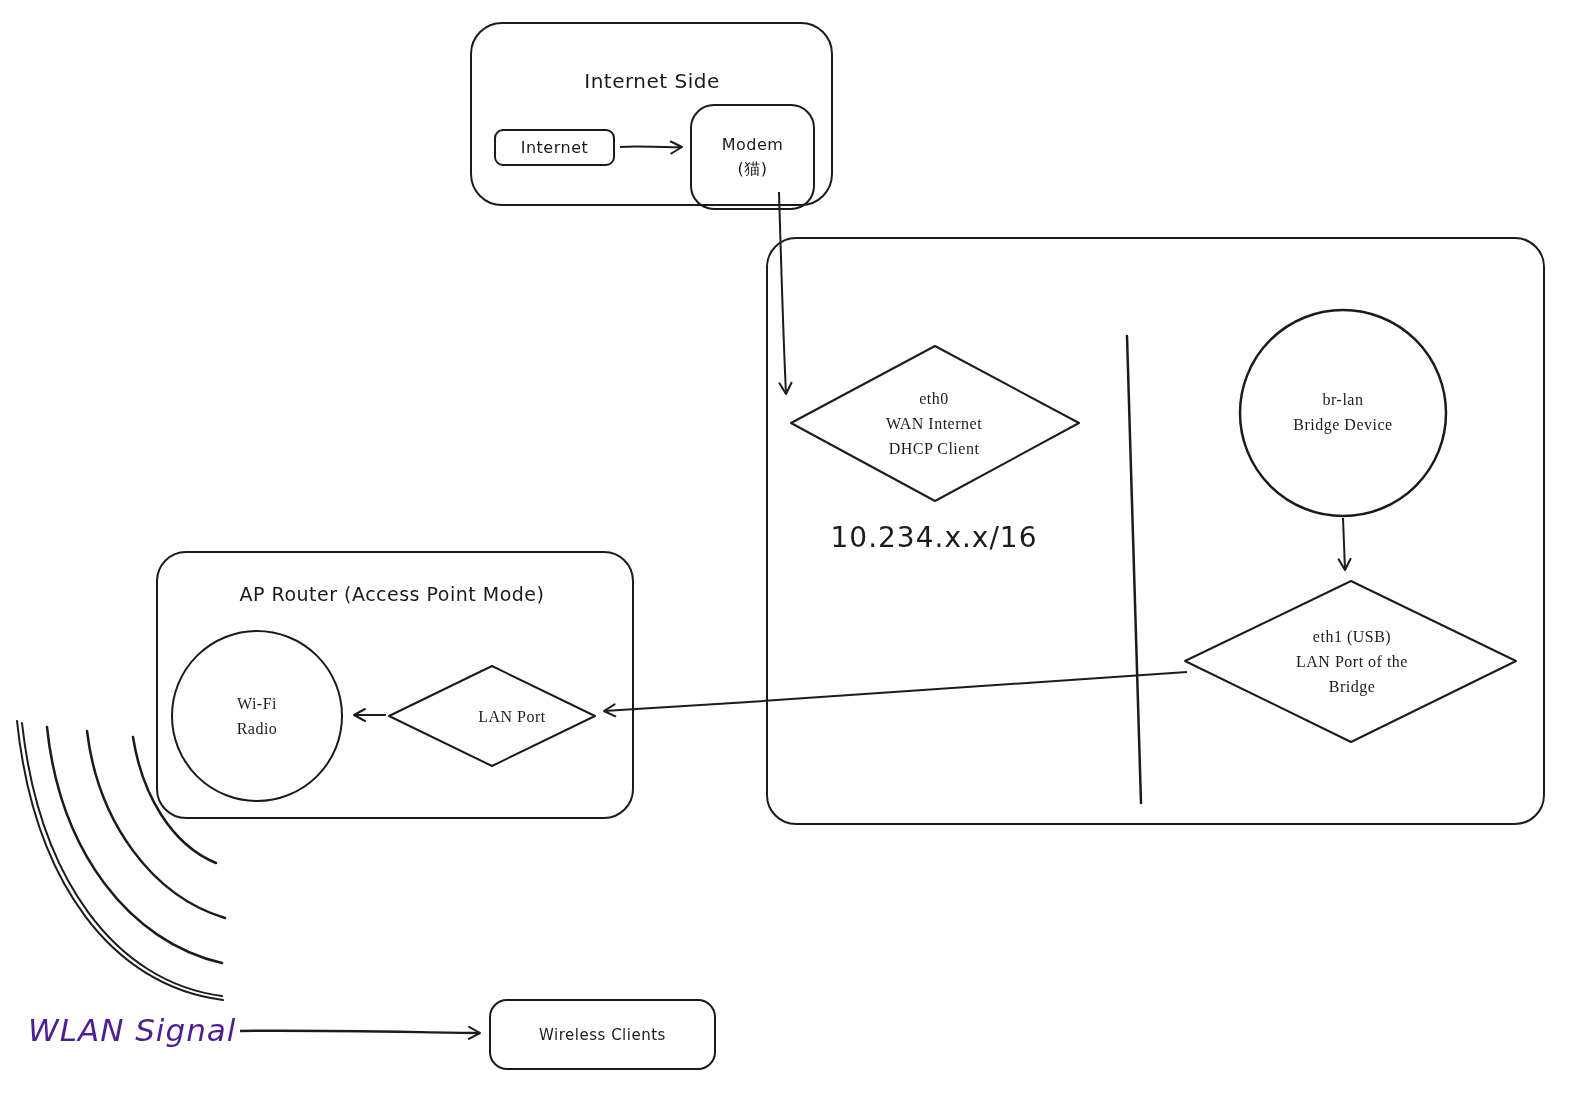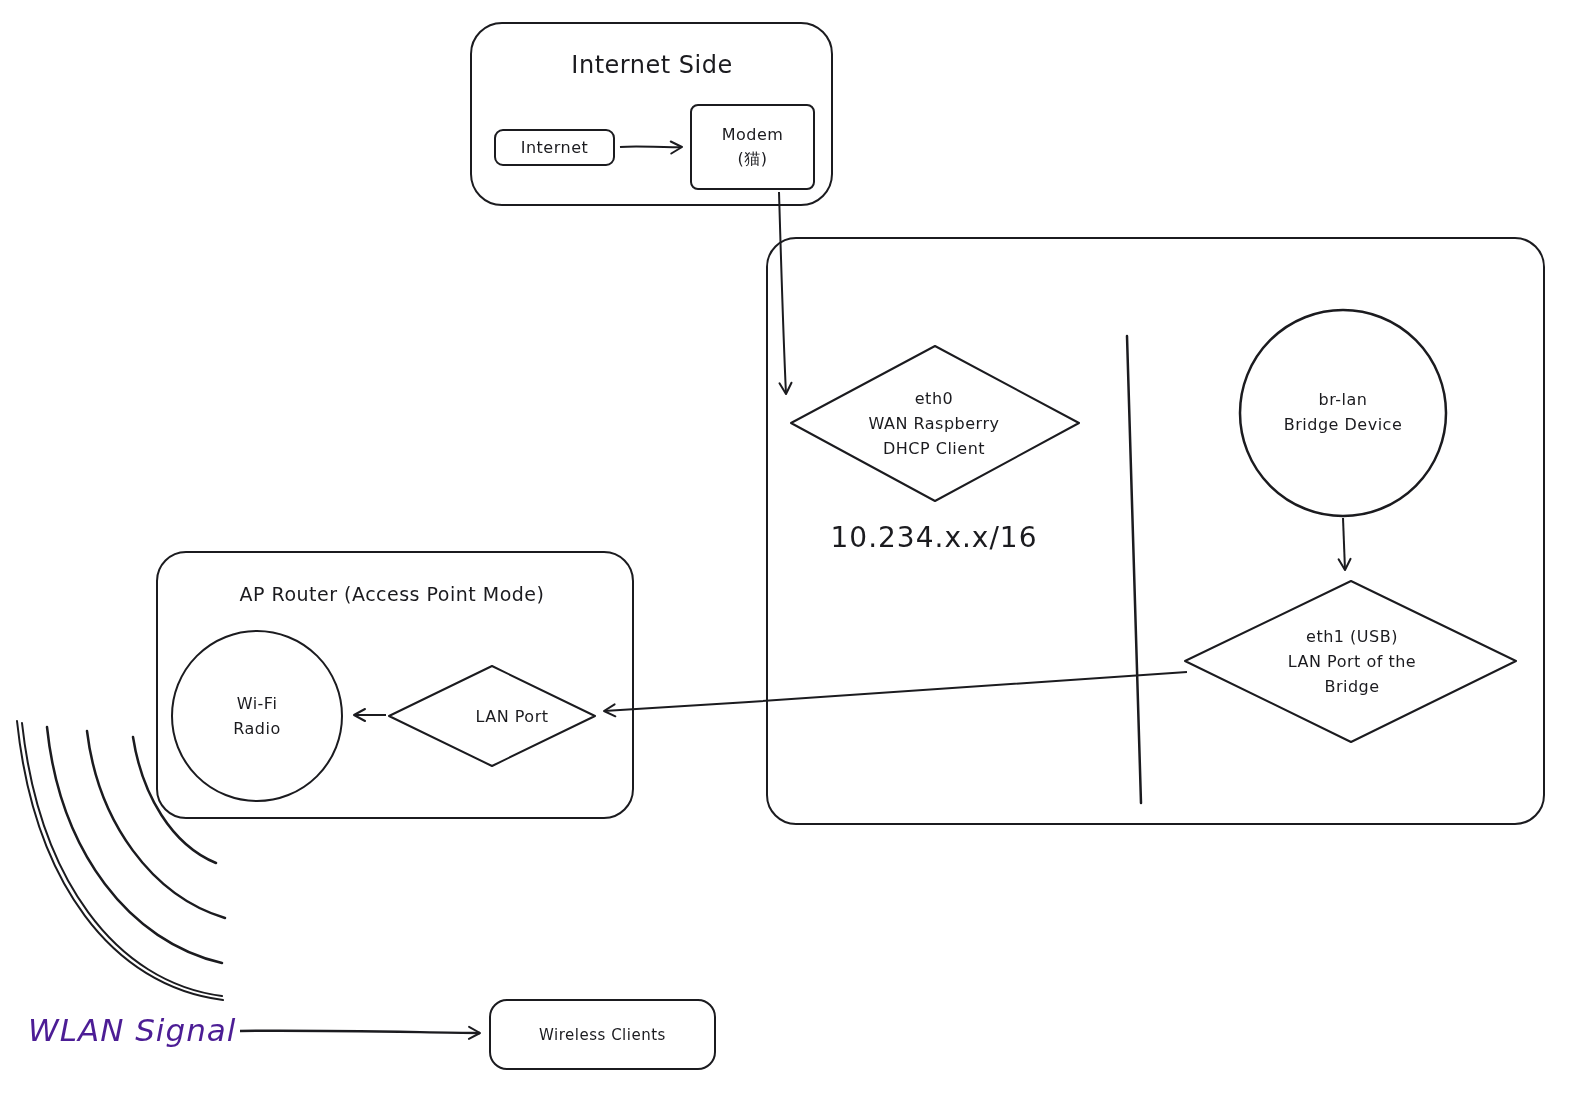--- a/index.html
+++ b/index.html
@@ -27,22 +27,22 @@
   }
   .label {
     position: absolute;
     transform: translate(-50%, -50%);
     text-align: center;
     white-space: nowrap;
     z-index: 3;
     letter-spacing: 0.5px;
     color: #1b1b1f;
   }
-  .node-label { font-size: 16px; line-height: 25px; }
-  .box-title  { font-size: 24px; }
+  .node-label { font-size: 16px; line-height: 25px; font-family: Liberation Serif, serif; }
+  .box-title  { font-size: 20px; margin-top: 16px; }
   .container-title { font-size: 19px; }
   .subnet     { font-size: 28px; font-weight: 500; letter-spacing: 1px; }
   .wlan-label {
     position: absolute;
     z-index: 3;
     font-size: 31px;
     font-style: italic;
     letter-spacing: 1px;
     color: #4c1d95;
     white-space: nowrap;
@@ -101,29 +101,29 @@
     <path d="M 17 721 C 34 882, 112 986, 223 1000" fill="none" stroke="#1b1b1f" stroke-width="2" stroke-linecap="round"></path>
     <path d="M 22 723 C 39 878, 115 982, 222 996" fill="none" stroke="#1b1b1f" stroke-width="2" stroke-linecap="round"></path>
   </svg>
 
   <div class="label box-title" style="left:652px; top:65px;">Internet Side</div>
 
   <div class="small-node" style="left:494px; top:129px; width:121px; height:37px; border-radius:9px;">
     <span>Internet</span>
   </div>
 
-  <div class="small-node" style="left:690px; top:104px; width:125px; height:86px; border-radius:8px;">
+  <div class="small-node" style="left:690px; top:104px; width:125px; height:106px; border-radius:24px;">
     <span>Modem</span>
     <span>(猫)</span>
   </div>
 
 
   <div class="label node-label" style="left:934px; top:423px;">
     <div>eth0</div>
-    <div>WAN Raspberry</div>
+    <div>WAN Internet</div>
     <div>DHCP Client</div>
   </div>
 
   <div class="label subnet" style="left:934px; top:537px;">10.234.x.x/16</div>
 
   <div class="label node-label" style="left:1343px; top:412px;">
     <div>br-lan</div>
     <div>Bridge Device</div>
   </div>
 

